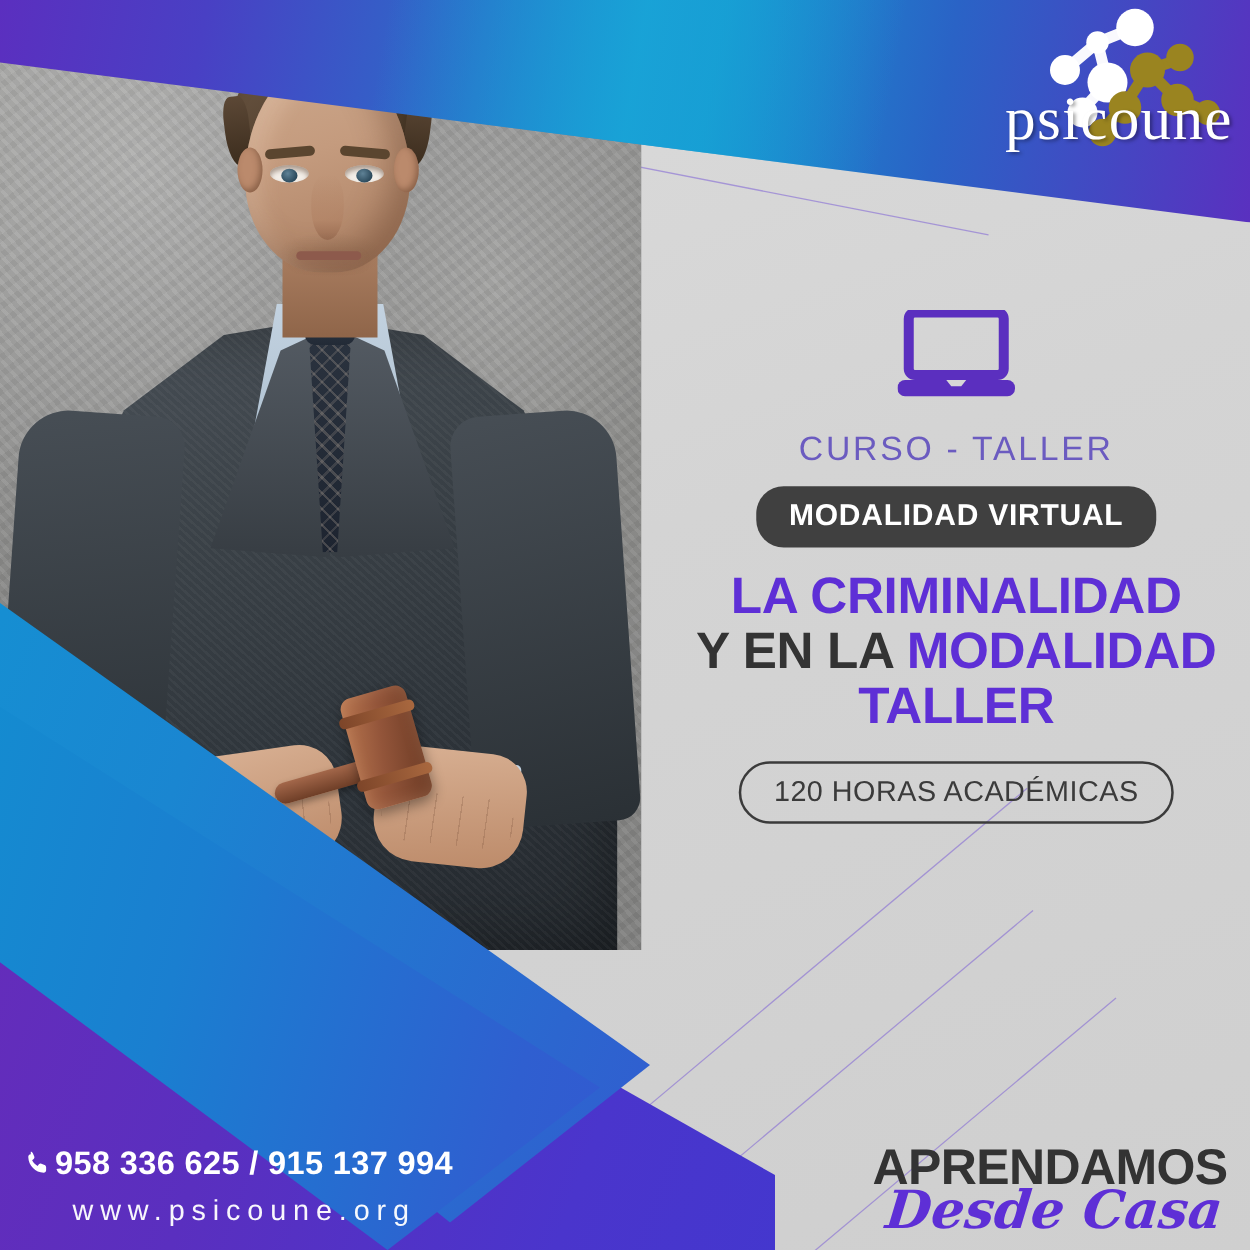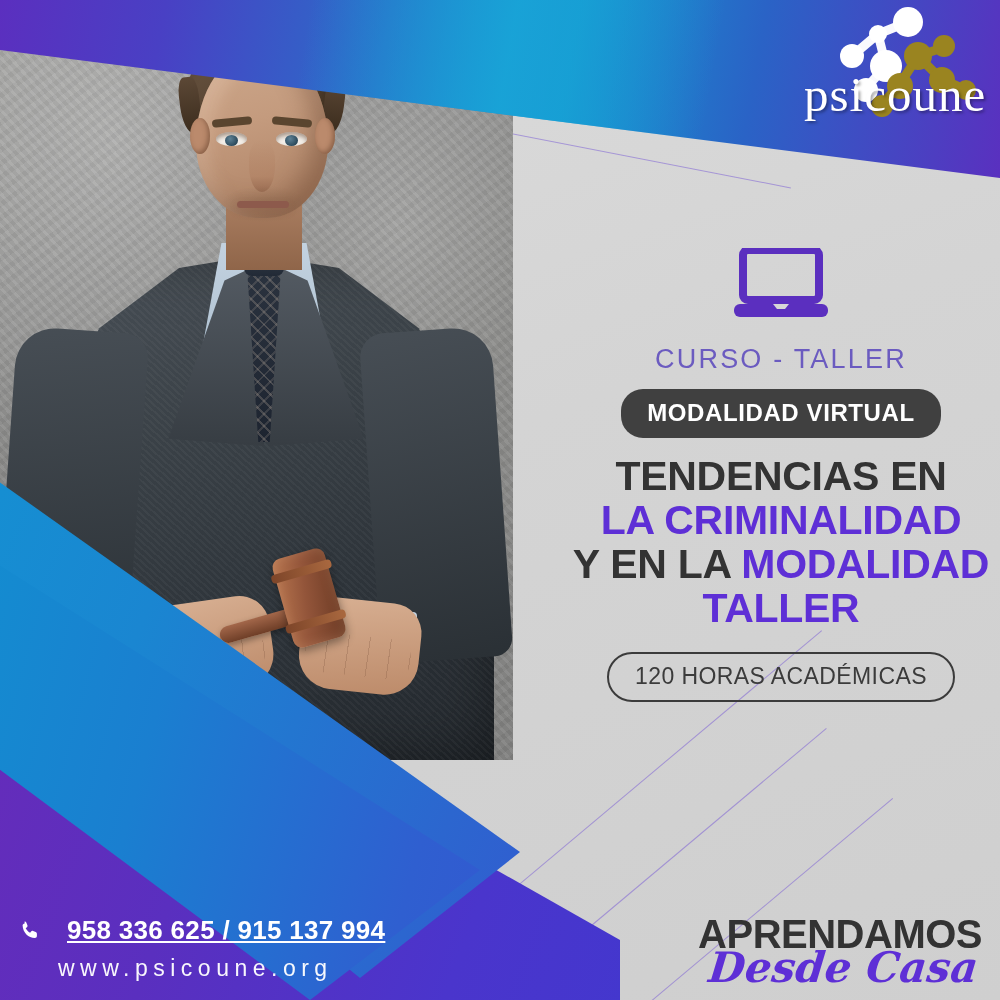--- a/index.html
+++ b/index.html
@@ -231,21 +231,21 @@
   }
   .bl-blue2 {
     left:-40px; top:118px; width:760px; height:930px;
     background:linear-gradient(112deg,#1296d3 0%,#1a86d1 34%,#2c66cf 68%,#3b4ad2 100%);
     clip-path:polygon(0 336px,560px 734px,400px 860px,0 536px);
   }
 
   
   .panel {
     position:absolute;
-    left:566px; top:248px; width:430px;
+    left:550px; top:248px; width:430px;
     text-align:center;
   }
   .laptop-icon{ width:94px; height:70px; margin:0 auto 26px; display:block; }
 
   .kicker{
     font-size:27px; letter-spacing:2.2px; color:#6b5bc0;
     font-weight:400; margin-bottom:14px;
   }
   .badge{
     display:inline-block;
@@ -271,21 +271,21 @@
   .wordmark{
     position:absolute; left:14px; top:62px;
     font-family:"Liberation Serif", serif;
     font-size:49px; color:#fff; letter-spacing:1px;
     text-shadow:2px 2px 3px rgba(0,0,0,.35);
   }
 
   
   .contact{ position:absolute; left:18px; bottom:18px; color:#fff; }
   .informes{ font-size:21px; margin-bottom:9px; margin-left:6px; }
-  .phone-line{ display:flex; align-items:center; gap:25px; margin-bottom:9px;text-decoration:underline; }
+  .phone-line{ display:flex; align-items:center; gap:2px; margin-bottom:9px; }
   .phone-num{ font-size:26px; font-weight:bold; letter-spacing:.3px; }
   .web{ font-size:23px; letter-spacing:5.5px; font-weight:300; opacity:.96;margin-left:40px; }
 
   
   .tagline{ position:absolute; right:18px; bottom:12px; text-align:right; }
   .tag-top{
     font-size:40px; font-weight:bold; color:#333333;
     letter-spacing:-.5px; line-height:1;
   }
   .tag-bot{
@@ -391,21 +391,20 @@
       <rect x="9" y="2" width="76" height="50" rx="5" fill="none" stroke="#5b2fbf" stroke-width="8"></rect>
       <rect x="0" y="56" width="94" height="13" rx="6" fill="#5b2fbf"></rect>
       <path d="M39 56 h16 l-4 5 h-8 z" fill="#d7d7d7"></path>
     </svg>
 
     <div class="kicker">CURSO - TALLER</div>
 
     <div class="badge">MODALIDAD VIRTUAL</div>
 
     <div class="title">
-      <div>TENDENCIAS EN</div>
       <div class="pu">LA CRIMINALIDAD</div>
       <div><span>Y EN LA </span><span class="pu">MODALIDAD</span></div>
       <div class="pu">TALLER</div>
     </div>
 
     <div class="hours">120 HORAS ACADÉMICAS</div>
   </div>
 
   <div class="contact">
     <div class="phone-line">

